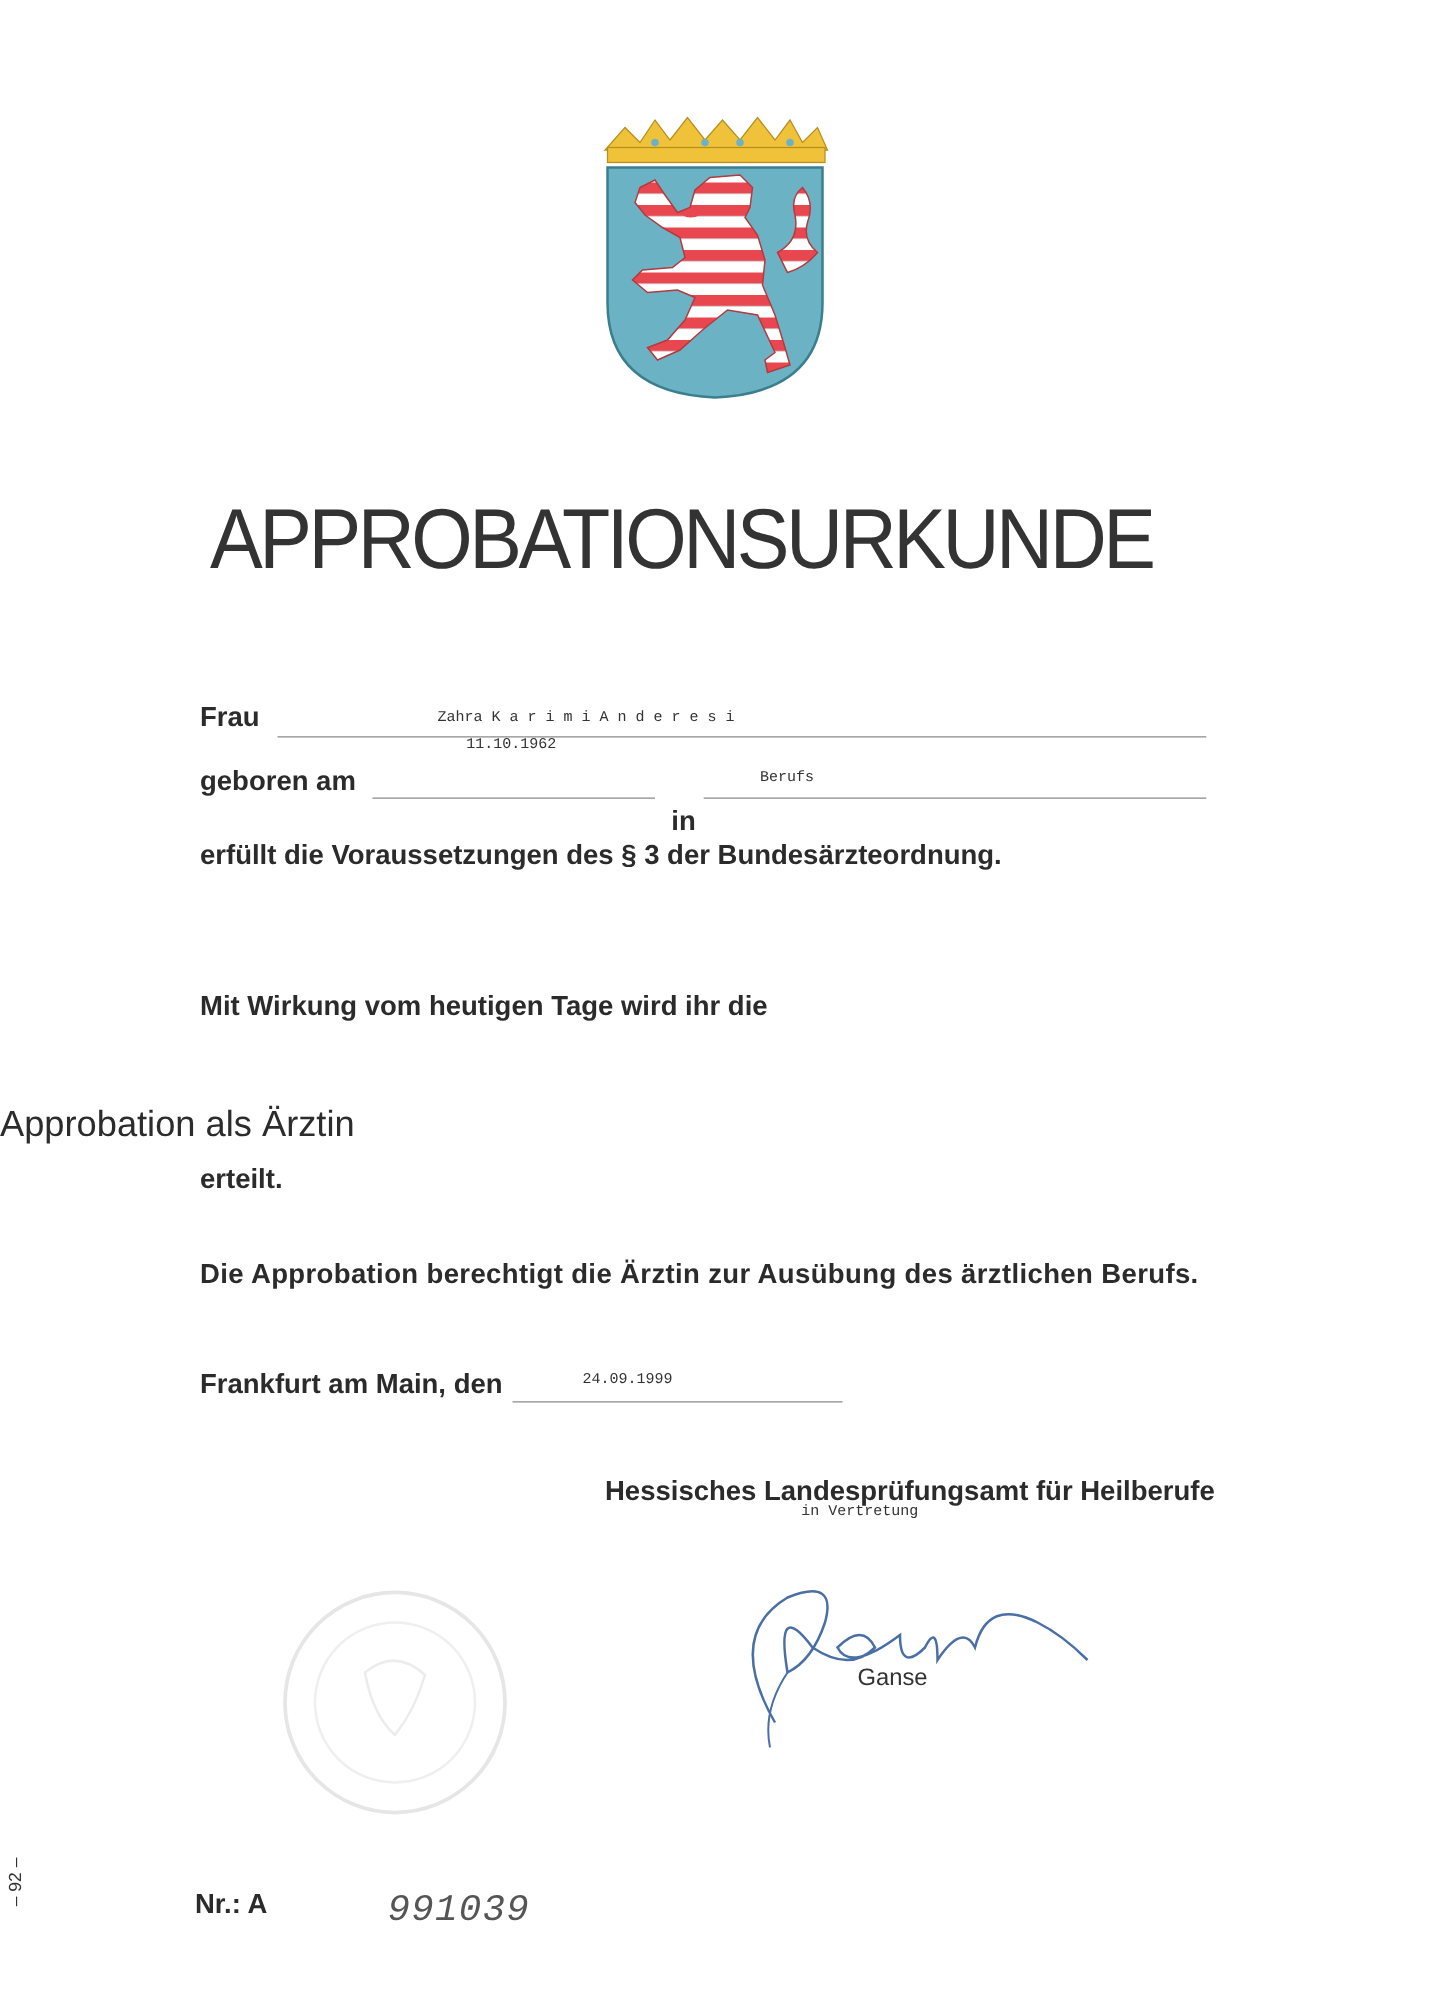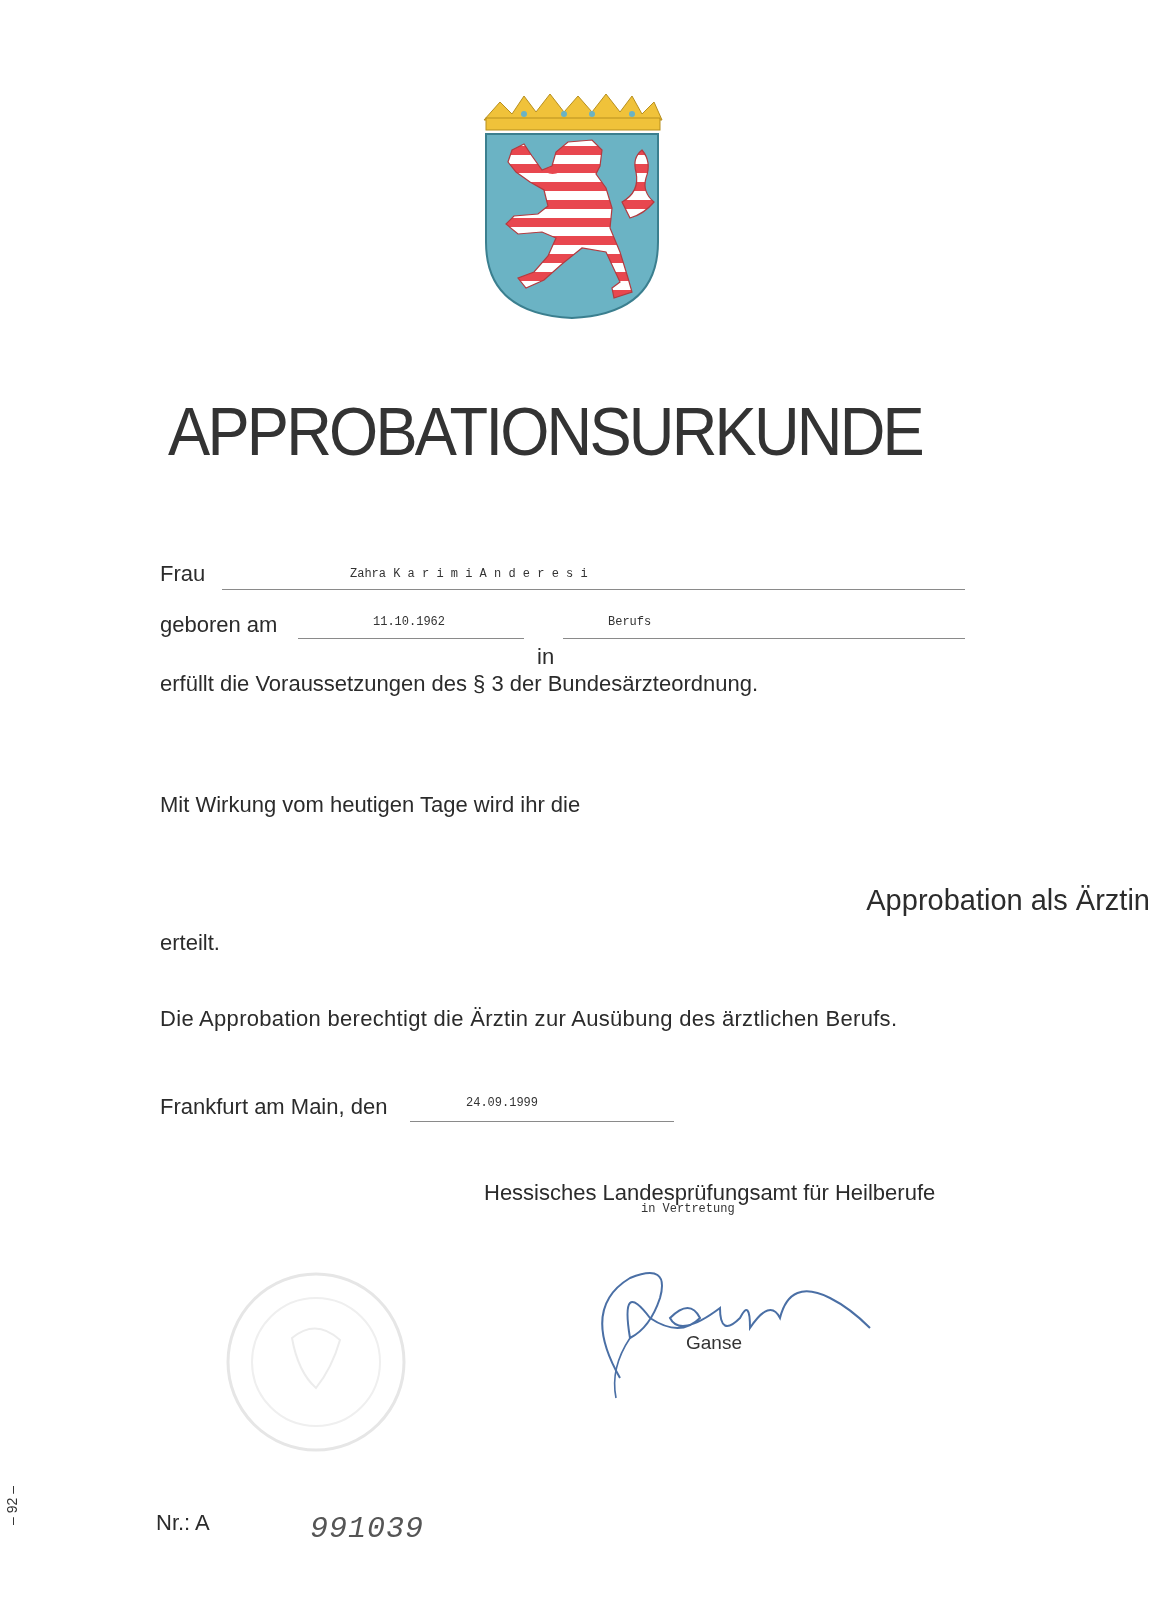--- a/index.html
+++ b/index.html
@@ -7,36 +7,36 @@
       width: 1150px; height: 1610px;
       background: #ffffff;
       position: relative;
       overflow: hidden;
       color: #2a2a2a;
       font-family: "Liberation Sans", sans-serif;
     }
     .abs { position: absolute; }
     .sans { font-family: "Liberation Sans", sans-serif; }
     .mono { font-family: "Liberation Mono", monospace; }
-    .txt { font-size: 22px; color: #2b2b2b; white-space: nowrap; }
+    .txt { font-size: 22px; color: #2b2b2b; white-space: nowrap; font-weight: bold; }
     .typed { font-size: 12px; color: #333; white-space: nowrap; }
     .line { position: absolute; height: 1px; background: #8a8a8a; }
 
     #coat { left: 482px; top: 92px; width: 190px; height: 240px; }
 
     #title {
       left: 168px; top: 392px;
       font-size: 68px; font-weight: normal;
       letter-spacing: -3px; color: #333;
       transform: scaleX(0.93); transform-origin: left top;
       white-space: nowrap;
     }
 
     #centered-heading {
-      left: 0; width: 1150px; top: 884px; text-align: right;
+      left: 0; width: 1150px; top: 884px; text-align: left;
       font-size: 29px; color: #2c2c2c;
     }
 
     #seal { left: 222px; top: 1268px; width: 188px; height: 188px; }
     #signature { left: 590px; top: 1268px; width: 310px; height: 150px; }
     #page-mark {
       left: 4px; top: 1525px; font-size: 14px; color: #333;
       transform: rotate(-90deg); transform-origin: left top;
     }
   </style>
@@ -71,21 +71,21 @@
   </svg>
 </div>
 
 <div id="title" class="abs sans">APPROBATIONSURKUNDE</div>
 
 <div class="abs txt sans" style="left:160px; top:561px;">Frau</div>
 <div class="abs typed mono" style="left:350px; top:567px; letter-spacing:0px;">Zahra  K a r i m i  A n d e r e s i</div>
 <div class="line" style="left:222px; top:589px; width:743px;"></div>
 
 <div class="abs txt sans" style="left:160px; top:612px;">geboren am</div>
-<div class="abs typed mono" style="left:373px; top:615px;">11.10.1962</div>
+<div class="abs typed mono" style="left:373px; top:588px;">11.10.1962</div>
 <div class="line" style="left:298px; top:638px; width:226px;"></div>
 <div class="abs txt sans" style="left:537px; top:644px;">in</div>
 <div class="abs typed mono" style="left:608px; top:615px;">Berufs</div>
 <div class="line" style="left:563px; top:638px; width:402px;"></div>
 
 <div class="abs txt sans" style="left:160px; top:671px;">erfüllt die Voraussetzungen des § 3 der Bundesärzteordnung.</div>
 <div class="abs txt sans" style="left:160px; top:792px;">Mit Wirkung vom heutigen Tage wird ihr die</div>
 <div id="centered-heading" class="abs sans">Approbation als Ärztin</div>
 <div class="abs txt sans" style="left:160px; top:930px;">erteilt.</div>
 <div class="abs txt sans" style="left:160px; top:1006px; letter-spacing:0.3px;">Die Approbation berechtigt die Ärztin zur Ausübung des ärztlichen Berufs.</div>

